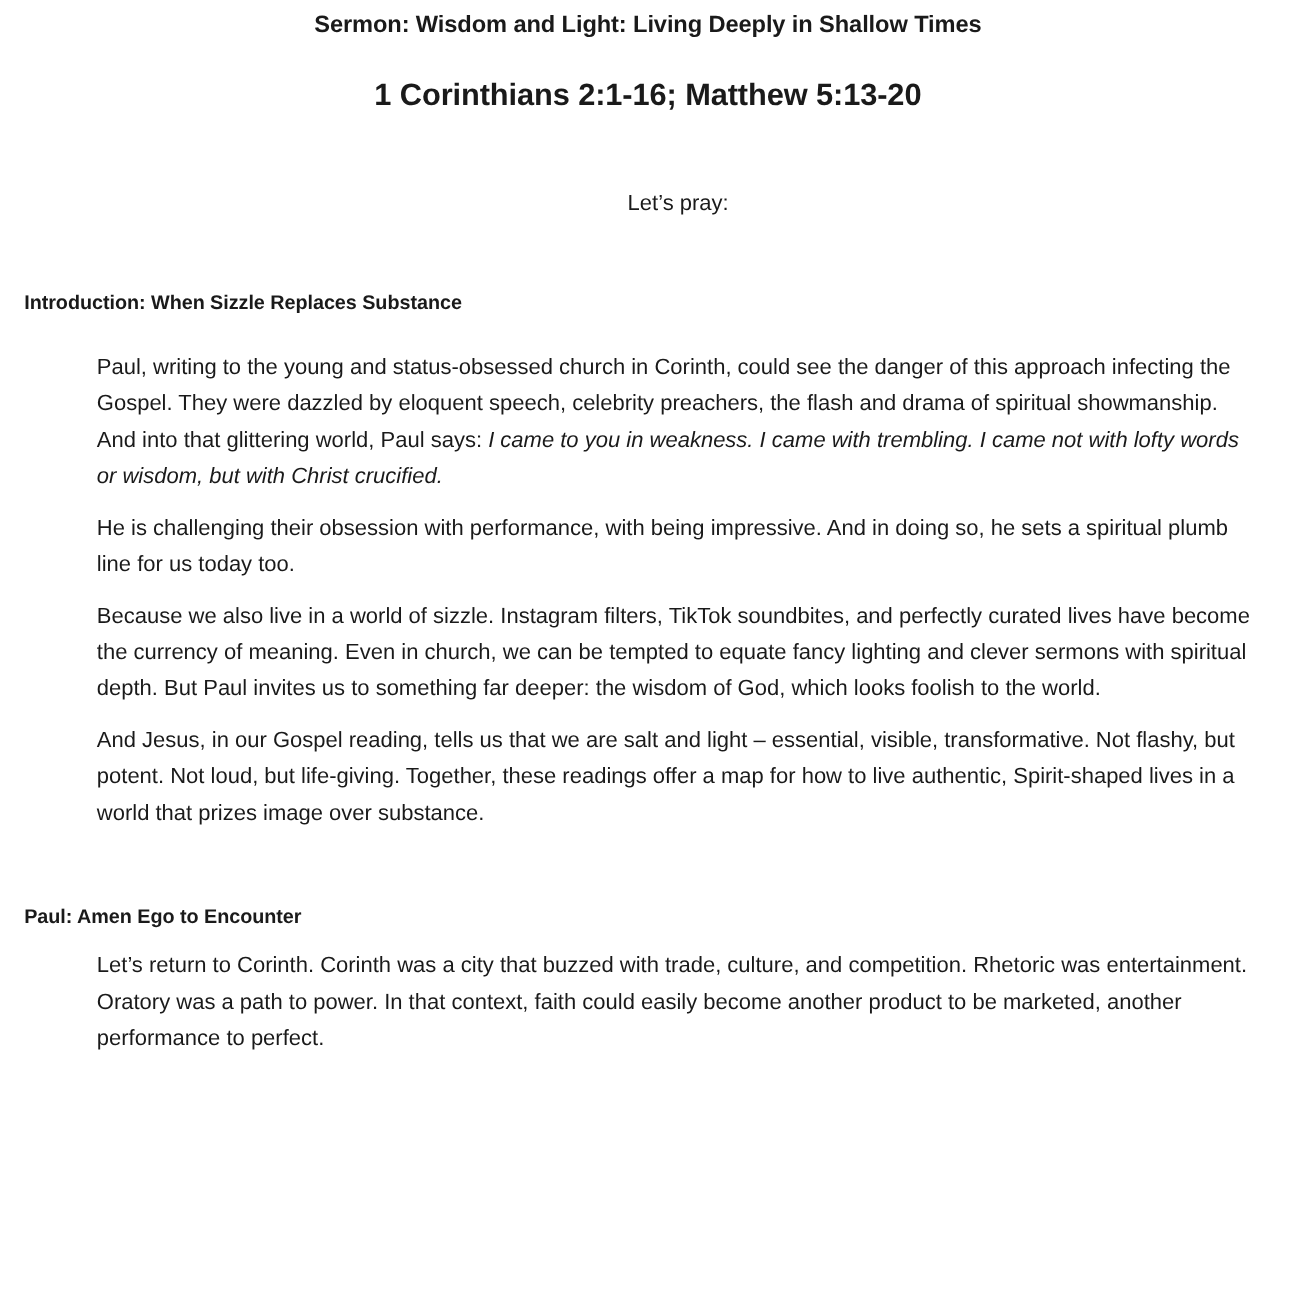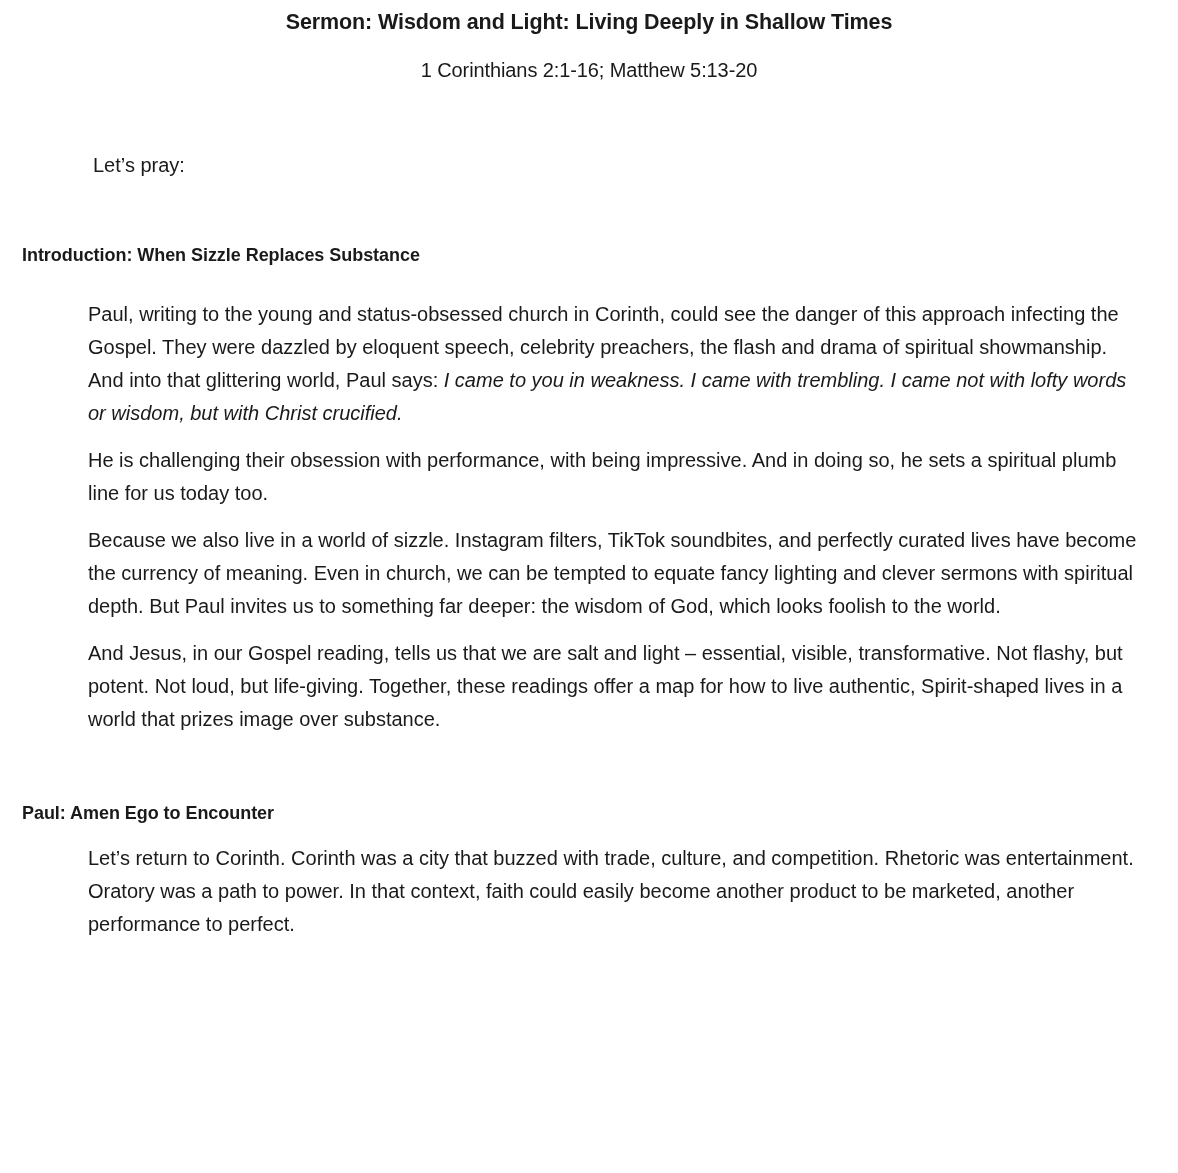--- a/index.html
+++ b/index.html
@@ -29,40 +29,41 @@
     text-align: center;
     font-size: 21.5px;
     font-weight: bold;
     line-height: 1.0;
     margin: 0;
     padding-top: 12px;
     letter-spacing: -0.1px;
   }
   .doc-subtitle {
     text-align: center;
-    font-size: 20px;
-    font-weight: normal;
+    font-size: 28px;
+    font-weight: bold;
     line-height: 1.0;
-    margin: 0;
+    margin: 12px;
     padding-top: 26px;
     letter-spacing: -0.1px;
   }
 
   
   .body-area {
     position: relative;
     margin-top: 45px;
   }
 
   
   .lead-line {
     margin: 0 0 0 0;
     padding: 0 38px 0 93px;
     font-size: 20px;
     line-height: 33px;
+    text-align: center;
   }
 
   
   .para {
     margin: 0;
     padding: 0 38px 0 88px;
     font-size: 20px;
     line-height: 33px;
   }
   .para.deeper {

